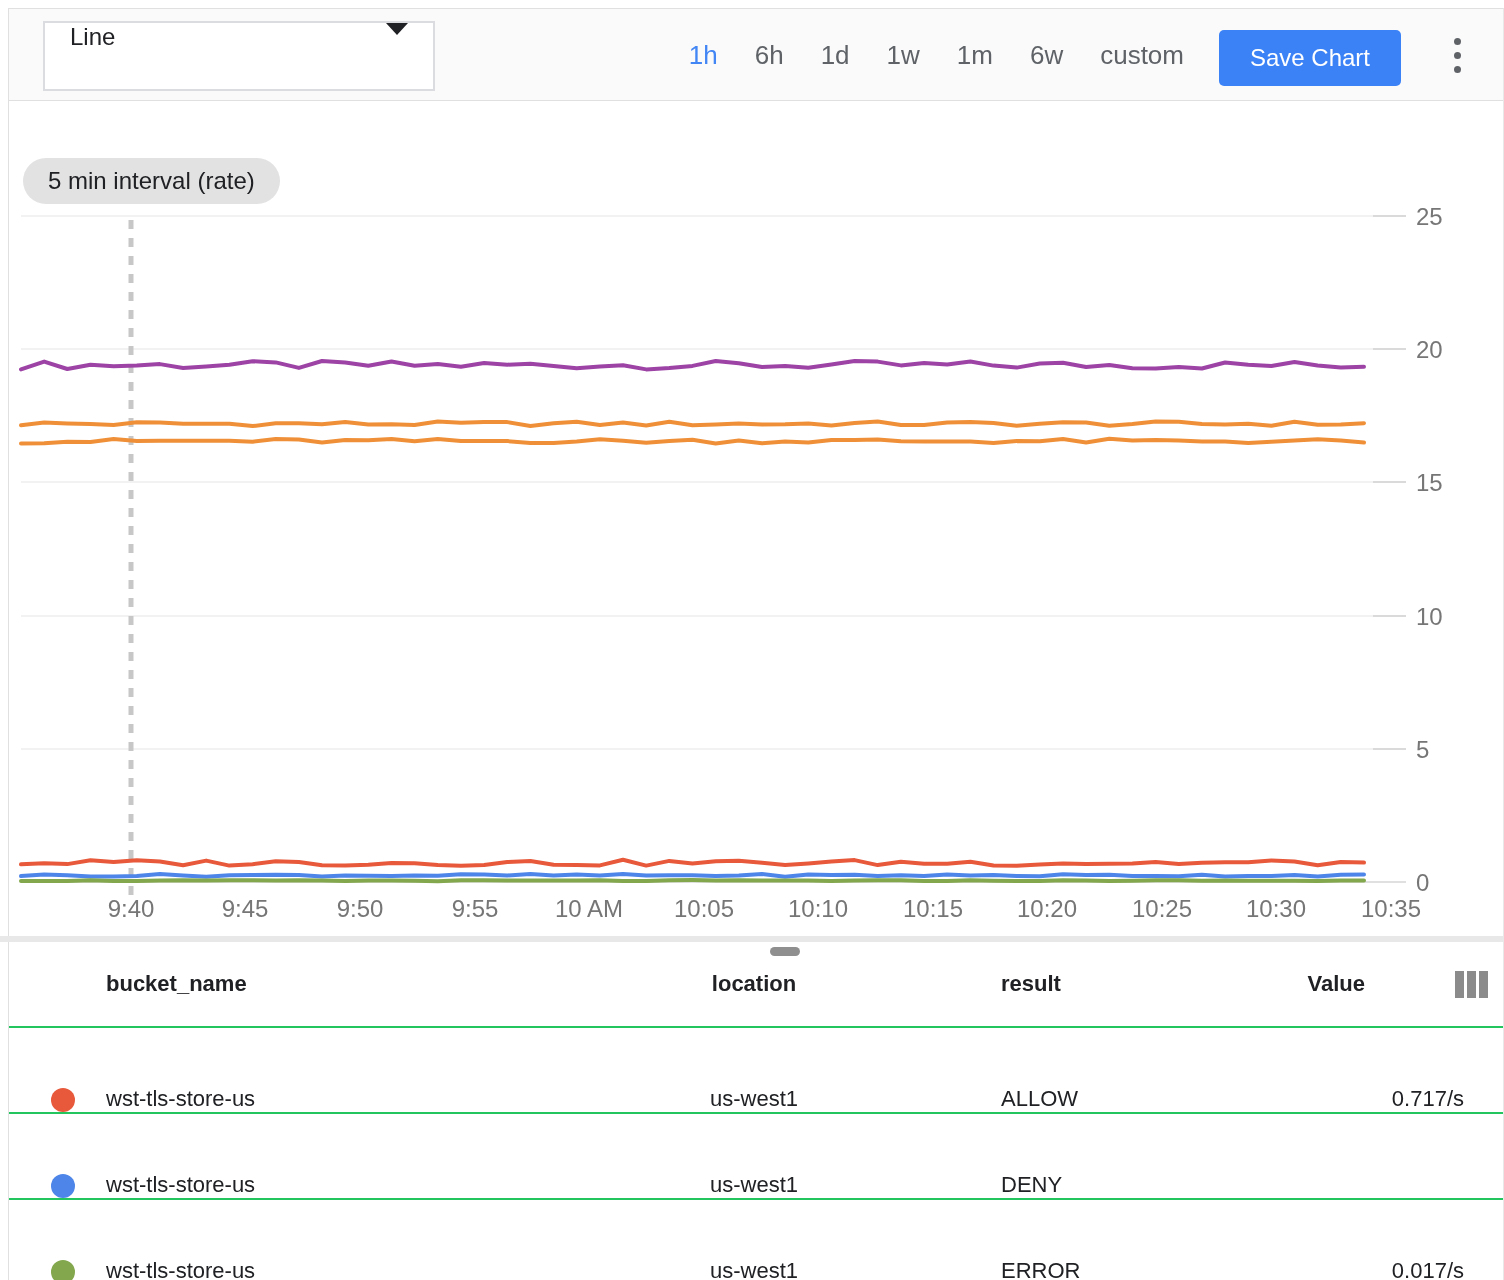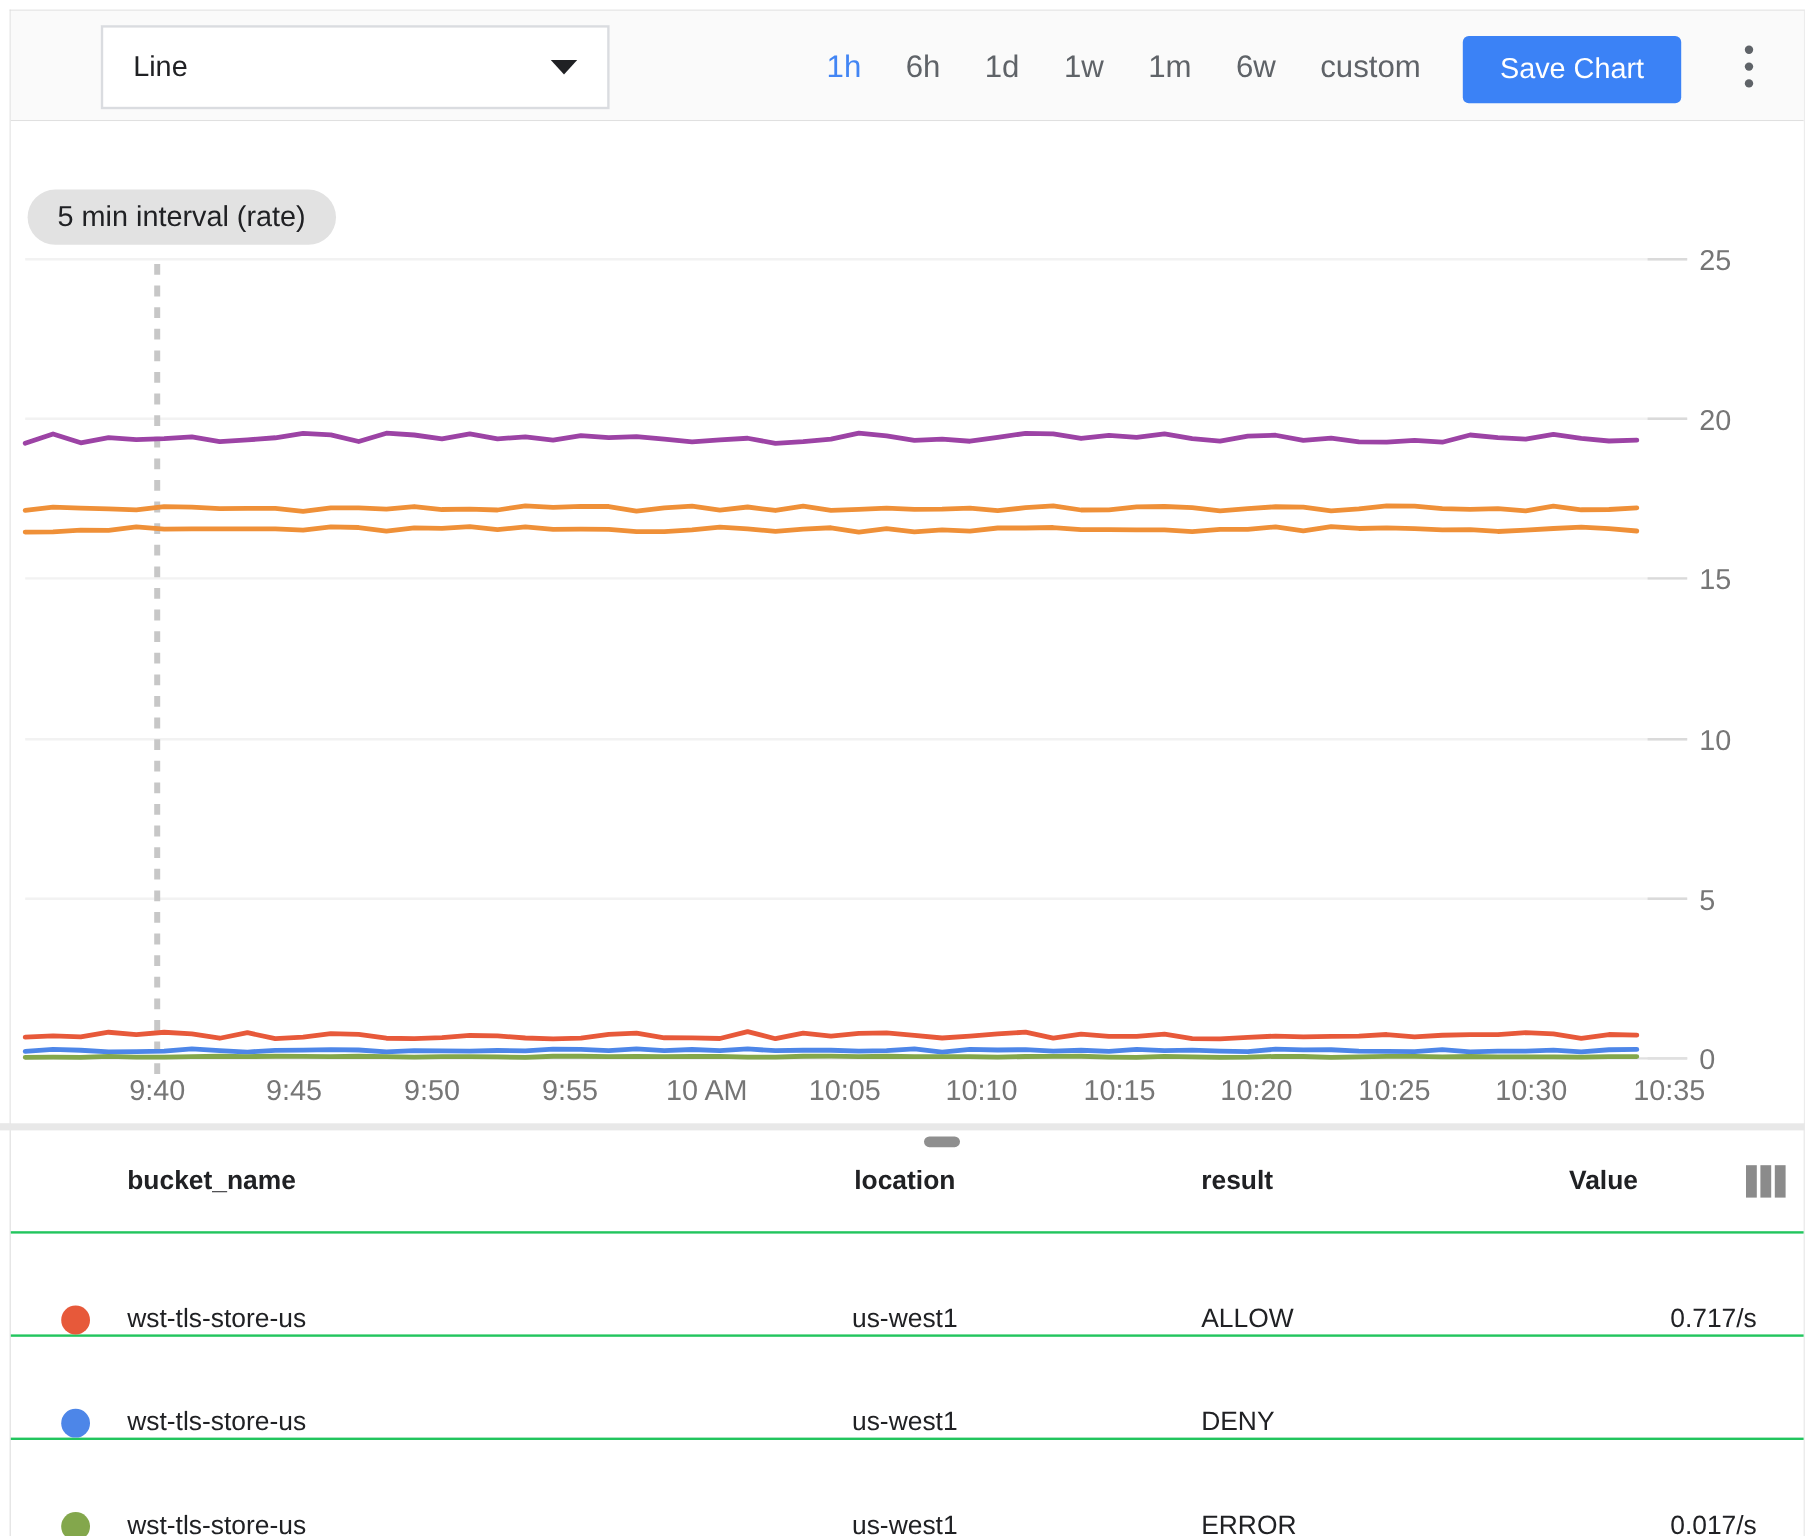--- a/index.html
+++ b/index.html
@@ -4,23 +4,23 @@
 <style>
   * { box-sizing: border-box; margin: 0; padding: 0; }
   html, body { width: 1504px; height: 1280px; overflow: hidden; background: #fff;
     font-family: "Liberation Sans", sans-serif; color: #202124; }
   .card { position: absolute; left: 8px; top: 8px; right: 0; bottom: 0;
     border-left: 1px solid #e0e0e0; border-top: 1px solid #e0e0e0; border-right: 1px solid #e8e8e8;
     background: #fff; }
 
   
   .toolbar { position: relative; height: 92px; background: #fafafa; border-bottom: 1px solid #e0e0e0; }
-  .chart-type-select { position: absolute; left: 34px; top: 12px; width: 424px; height: 70px;
-    background: #fff; border: 2px solid #dadce0; display: flex; align-items: center;
-    padding: 0 25px; font-size: 24px; color: #202124; cursor: pointer; margin-left: 41px; }
+  .chart-type-select { position: absolute; left: 34px; top: 12px; width: 392px; height: 70px;
+    background: #fff; border: 2px solid #dadce0; display: flex; 
+    padding: 0 25px; font-size: 24px; color: #202124; cursor: pointer; }
   .chart-type-select .caret { margin-left: auto; width: 0; height: 0;
     border-left: 11px solid transparent; border-right: 11px solid transparent;
     border-top: 12px solid #202124; }
   .time-ranges { position: absolute; right: 319px; top: 0; height: 92px;
     display: flex; align-items: center; gap: 37px; font-size: 26px; color: #5f6368; }
   .time-ranges span { cursor: pointer; }
   .save-btn { position: absolute; right: 102px; top: 21px; width: 182px; height: 56px;
     border: none; border-radius: 5px; color: #fff; font-size: 24px;
     font-family: "Liberation Sans", sans-serif; cursor: pointer; background: #3b6cce; }
   .kebab { position: absolute; right: 33px; top: 0; height: 92px; width: 26px;

